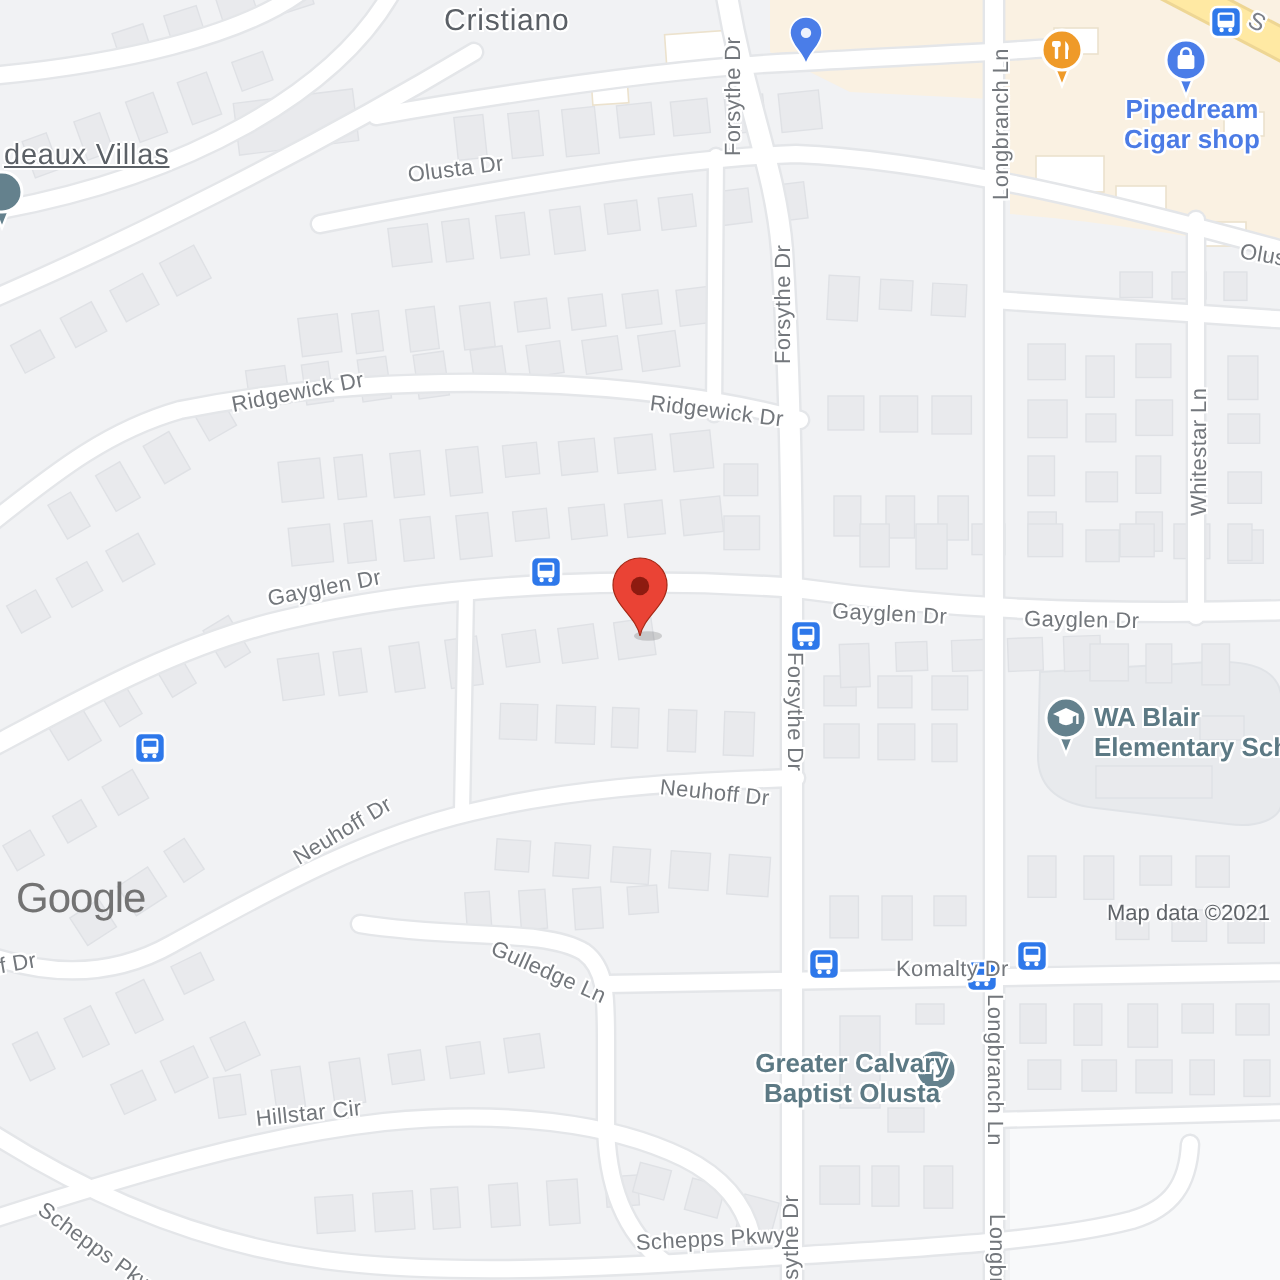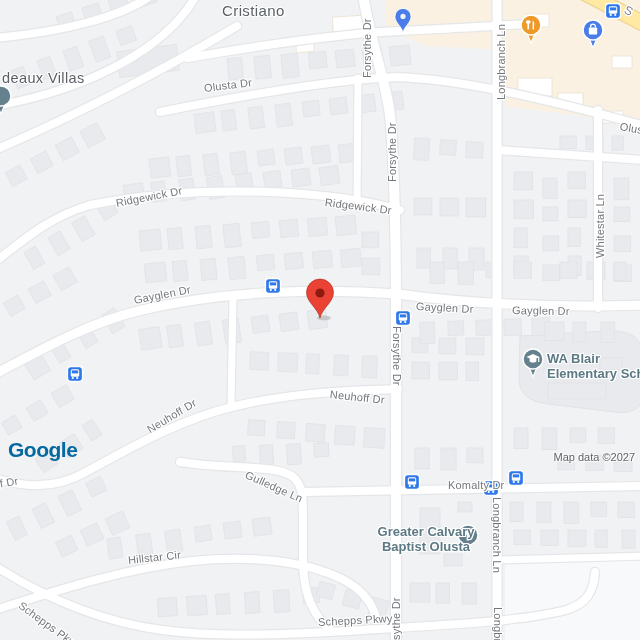--- a/index.html
+++ b/index.html
@@ -15,22 +15,22 @@
   .sl.v{transform-origin:0 0;}
   .area{position:absolute;font-size:15px;color:#5b6066;letter-spacing:.4px;white-space:nowrap;
         text-shadow:1px 0 0 #fff,-1px 0 0 #fff,0 1px 0 #fff,0 -1px 0 #fff,
                     1px 1px 0 #fff,-1px -1px 0 #fff;}
   .poi{position:absolute;font-size:13px;font-weight:600;line-height:15px;white-space:nowrap;
        text-shadow:1px 0 0 #fff,-1px 0 0 #fff,0 1px 0 #fff,0 -1px 0 #fff,
                    1px 1px 0 #fff,-1px -1px 0 #fff,1px -1px 0 #fff,-1px 1px 0 #fff;}
   .poi.blue{color:#4b7be5;}
   .poi.slate{color:#5c7984;}
   .poi.center{transform:translateX(-50%);text-align:center;}
-  .logo{position:absolute;left:8px;bottom:6px;font-size:21px;font-weight:bold;
-        color:#0369a1;letter-spacing:-.5px;text-align:center;}
+  .logo{position:absolute;left:8px;bottom:6px;font-size:21px;font-weight:normal;
+        color:#737373;letter-spacing:-.5px;text-align:center;}
   .attrib{position:absolute;right:5px;bottom:5px;font-size:11px;color:#5f6368;
           text-shadow:0 0 2px #fff,1px 1px 0 #fff,-1px -1px 0 #fff;}
 </style>
 </head>
 <body>
 
 <div class="map">
 
   <svg class="base" width="640" height="640" viewBox="0 0 640 640">
     <g id="gen-base">
@@ -394,21 +394,21 @@
     <g transform="translate(320,280)">
       <ellipse cx="4" cy="38" rx="7" ry="2.4" fill="#000000" opacity="0.15"></ellipse>
       <path d="M0,38 C-2,28 -13.5,22.5 -13.5,12.5 A13.5,13.5 0 1,1 13.5,12.5 C13.5,22.5 2,28 0,38 Z" stroke="#a52714" stroke-width="0.6" fill="#EA4335"></path>
       <circle cy="13" r="4.6" fill="#8e1b10"></circle>
     </g>
   </svg>
 
   <div class="labels">
 
     <div class="area" style="left:222px;top:2px;">Cristiano</div>
-    <div class="area" style="left:2px;top:70px;font-size:14.5px;">deaux Villas</div>
+    <div class="area" style="left:2px;top:70px;font-size:14.5px;text-decoration:underline;">deaux Villas</div>
 
     <div class="sl" style="left:204px;top:82px;transform:rotate(-7deg);">Olusta Dr</div>
     <div class="sl" style="left:620px;top:120px;transform:rotate(10deg);">Olusta Dr</div>
     <div class="sl" style="left:116px;top:197px;transform:rotate(-11deg);">Ridgewick Dr</div>
     <div class="sl" style="left:325px;top:196px;transform:rotate(7deg);">Ridgewick Dr</div>
     <div class="sl v" style="left:361px;top:78px;transform:rotate(-90deg);">Forsythe Dr</div>
     <div class="sl v" style="left:386px;top:182px;transform:rotate(-90deg);">Forsythe Dr</div>
     <div class="sl v" style="left:403px;top:326px;transform:rotate(90deg);">Forsythe Dr</div>
     <div class="sl v" style="left:390px;top:657px;transform:rotate(-90deg);">Forsythe Dr</div>
     <div class="sl" style="left:134px;top:294px;transform:rotate(-11deg);">Gayglen Dr</div>
@@ -421,25 +421,29 @@
     <div class="sl" style="left:148px;top:424px;transform:rotate(-31deg);">Neuhoff Dr</div>
     <div class="sl" style="left:330px;top:388px;transform:rotate(6deg);">Neuhoff Dr</div>
     <div class="sl" style="left:-36px;top:484px;transform:rotate(-10deg);">Neuhoff Dr</div>
     <div class="sl" style="left:246px;top:468px;transform:rotate(24deg);">Gulledge Ln</div>
     <div class="sl" style="left:448px;top:479px;">Komalty Dr</div>
     <div class="sl" style="left:128px;top:554px;transform:rotate(-6deg);">Hillstar Cir</div>
     <div class="sl" style="left:318px;top:616px;transform:rotate(-3deg);">Schepps Pkwy</div>
     <div class="sl" style="left:20px;top:598px;transform:rotate(36deg);">Schepps Pkwy</div>
     <div class="sl" style="left:625px;top:2px;transform:rotate(27deg);font-size:12px;color:#7d818a;">S</div>
 
+    <div class="poi blue center" style="left:596px;top:47px;">
+      <div>Pipedream</div>
+      <div>Cigar shop</div>
+    </div>
     <div class="poi slate" style="left:547px;top:351px;">
       <div>WA Blair</div>
       <div>Elementary Sch</div>
     </div>
     <div class="poi slate center" style="left:426px;top:524px;">
       <div>Greater Calvary</div>
       <div>Baptist Olusta</div>
     </div>
   </div>
 
   <div class="logo">Google</div>
-  <div class="attrib">Map data ©2027</div>
+  <div class="attrib">Map data ©2021</div>
 </div>
 
 </body></html>

